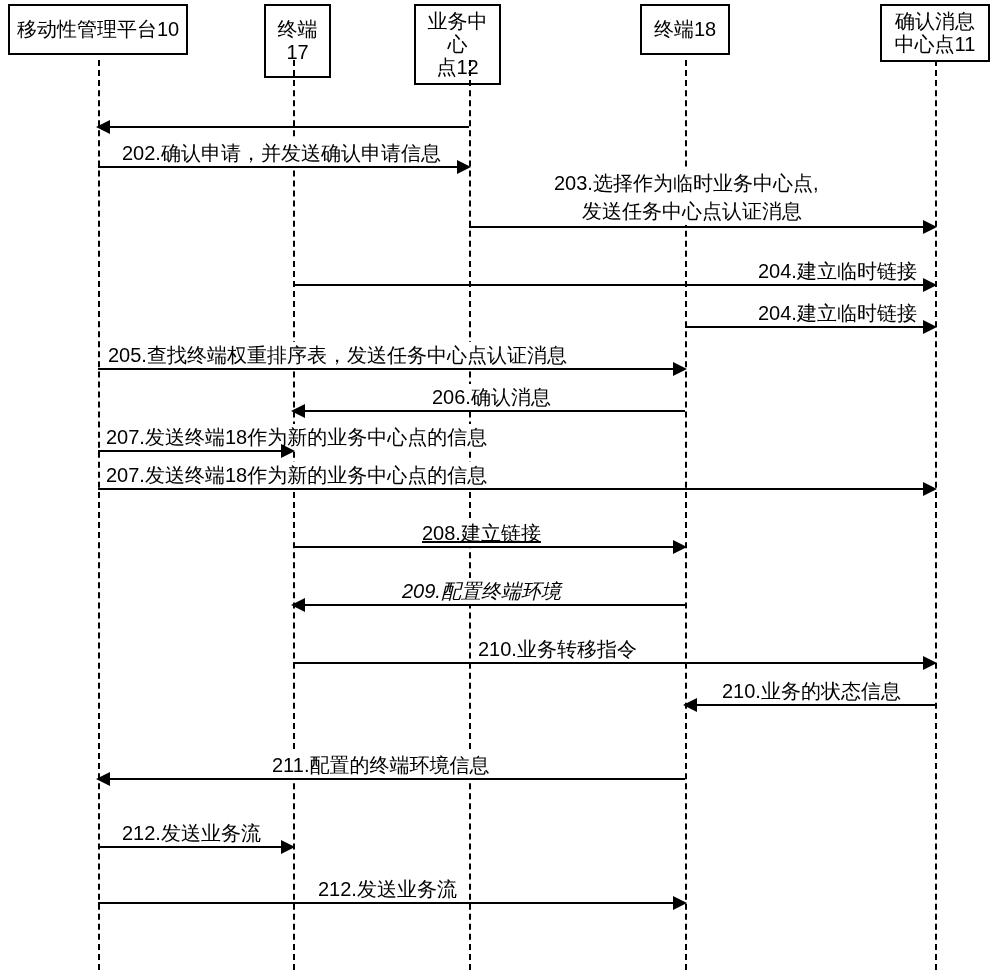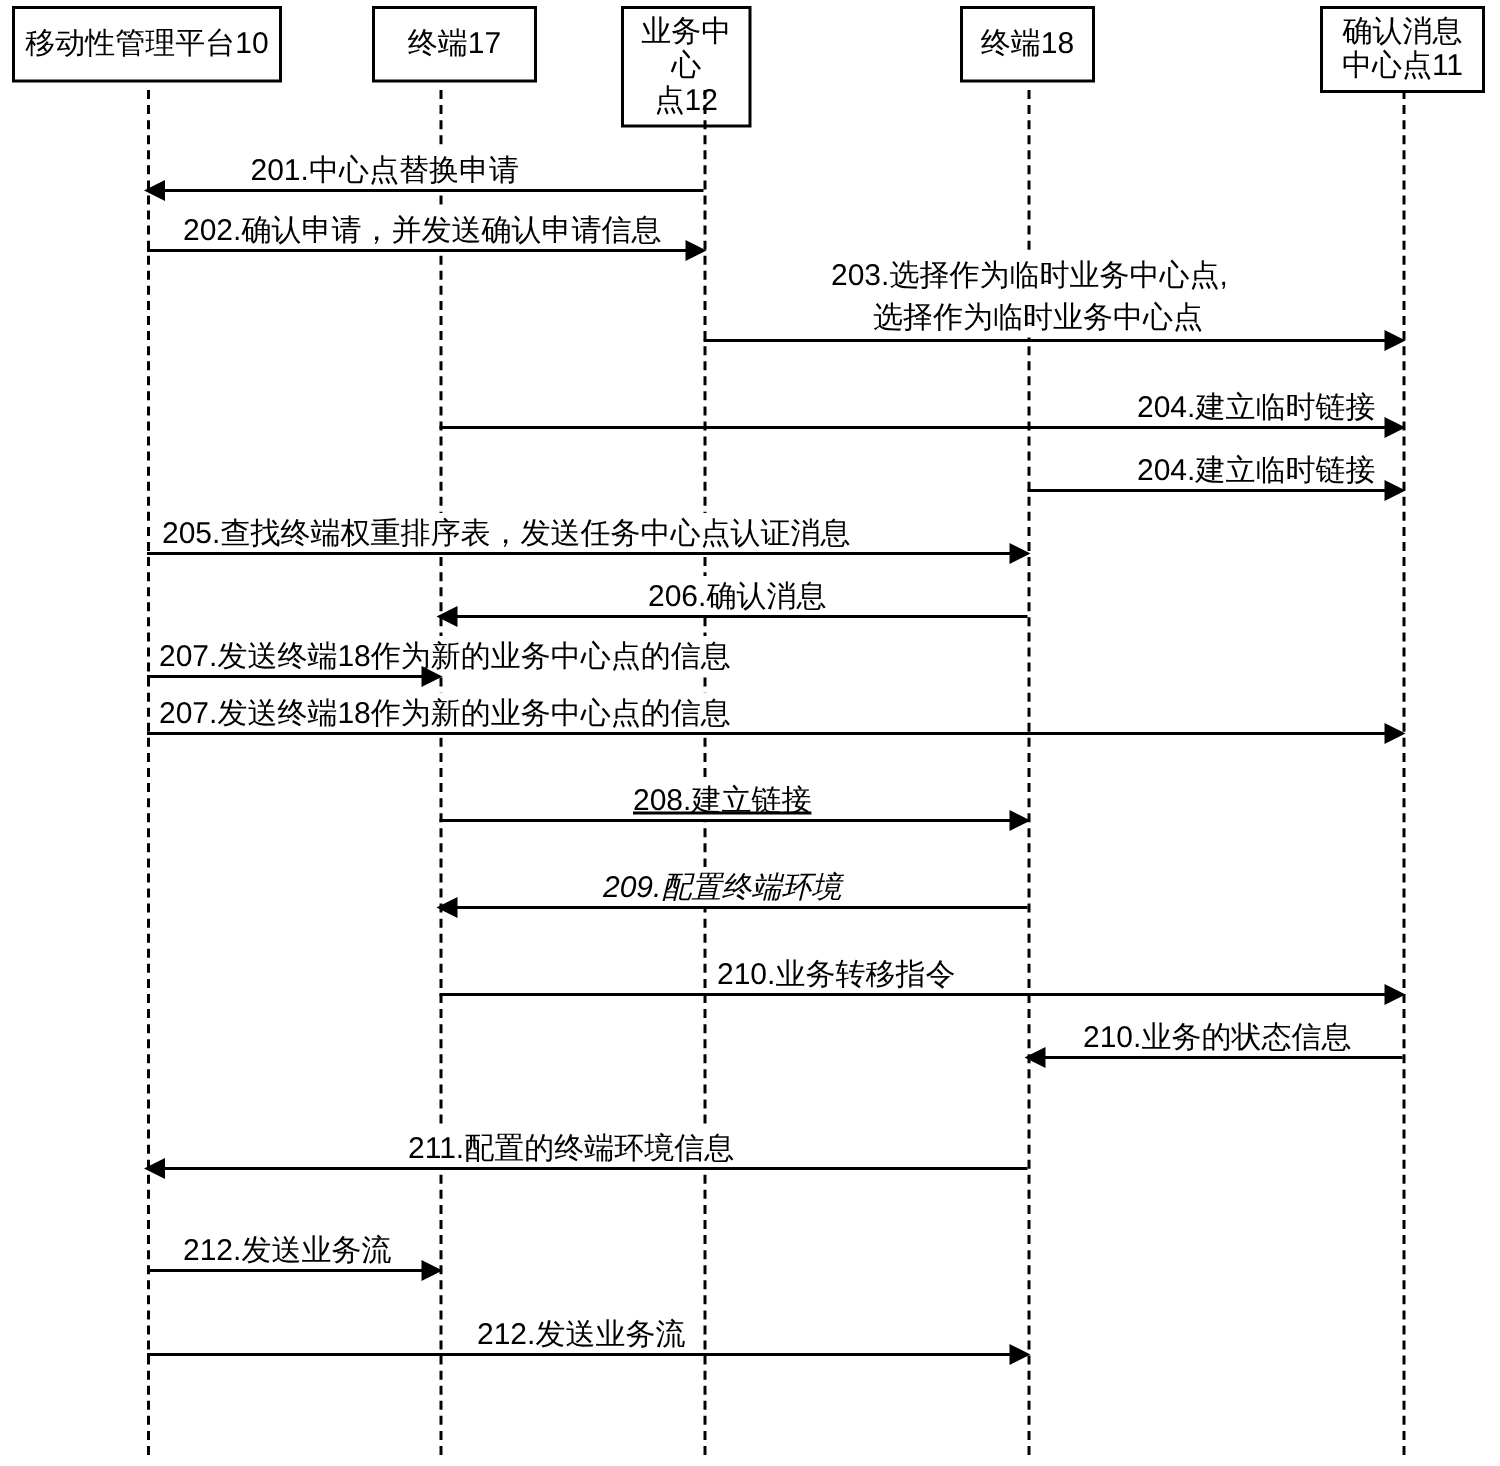--- a/index.html
+++ b/index.html
@@ -60,53 +60,52 @@
   }
 </style>
 </head>
 <body>
 
 <div id="stage">
 
   <div class="participant-box single-line" style="left:8px; width:180px;">
     <span>移动性管理平台10</span>
   </div>
-  <div class="participant-box single-line" style="left:248px; width:110px;text-align:center;">
+  <div class="participant-box single-line" style="left:264px; width:67px;text-align:center;">
     <span>终端17</span>
   </div>
   <div class="participant-box" style="left:414px; width:87px;">
     <span>业务中心</span><br>
     <span>点12</span>
   </div>
   <div class="participant-box single-line" style="left:640px; width:90px;">
     <span>终端18</span>
   </div>
   <div class="participant-box" style="left:880px; width:110px;">
     <span>确认消息</span><br>
     <span>中心点11</span>
   </div>
 
   <div class="lifeline" style="left:98px;  top:60px; height:910px;"></div>
   <div class="lifeline" style="left:293px; top:60px; height:910px;"></div>
   <div class="lifeline" style="left:469px; top:60px; height:910px;"></div>
   <div class="lifeline" style="left:685px; top:60px; height:910px;"></div>
   <div class="lifeline" style="left:935px; top:60px; height:910px;"></div>
 
-  <div class="msg-label" style="left:165px; top:100px;">201.中心点替换申请</div>
   <div class="arrow left" style="left:98px; top:126px; width:371px;">
       <div class="head"></div>
     </div>
 
   <div class="msg-label" style="left:120px; top:140px;">202.确认申请，并发送确认申请信息</div>
   <div class="arrow right" style="left:98px; top:166px; width:371px;">
       <div class="head"></div>
     </div>
 
   <div class="msg-label" style="left:552px; top:170px;">203.选择作为临时业务中心点,</div>
-  <div class="msg-label" style="left:580px; top:198px;">选择作为临时业务中心点</div>
+  <div class="msg-label" style="left:580px; top:198px;">发送任务中心点认证消息</div>
   <div class="arrow right" style="left:469px; top:226px; width:466px;">
       <div class="head"></div>
     </div>
 
   <div class="msg-label" style="left:756px; top:258px;">204.建立临时链接</div>
   <div class="arrow right" style="left:293px; top:284px; width:642px;">
       <div class="head"></div>
     </div>
 
   <div class="msg-label" style="left:756px; top:300px;">204.建立临时链接</div>

